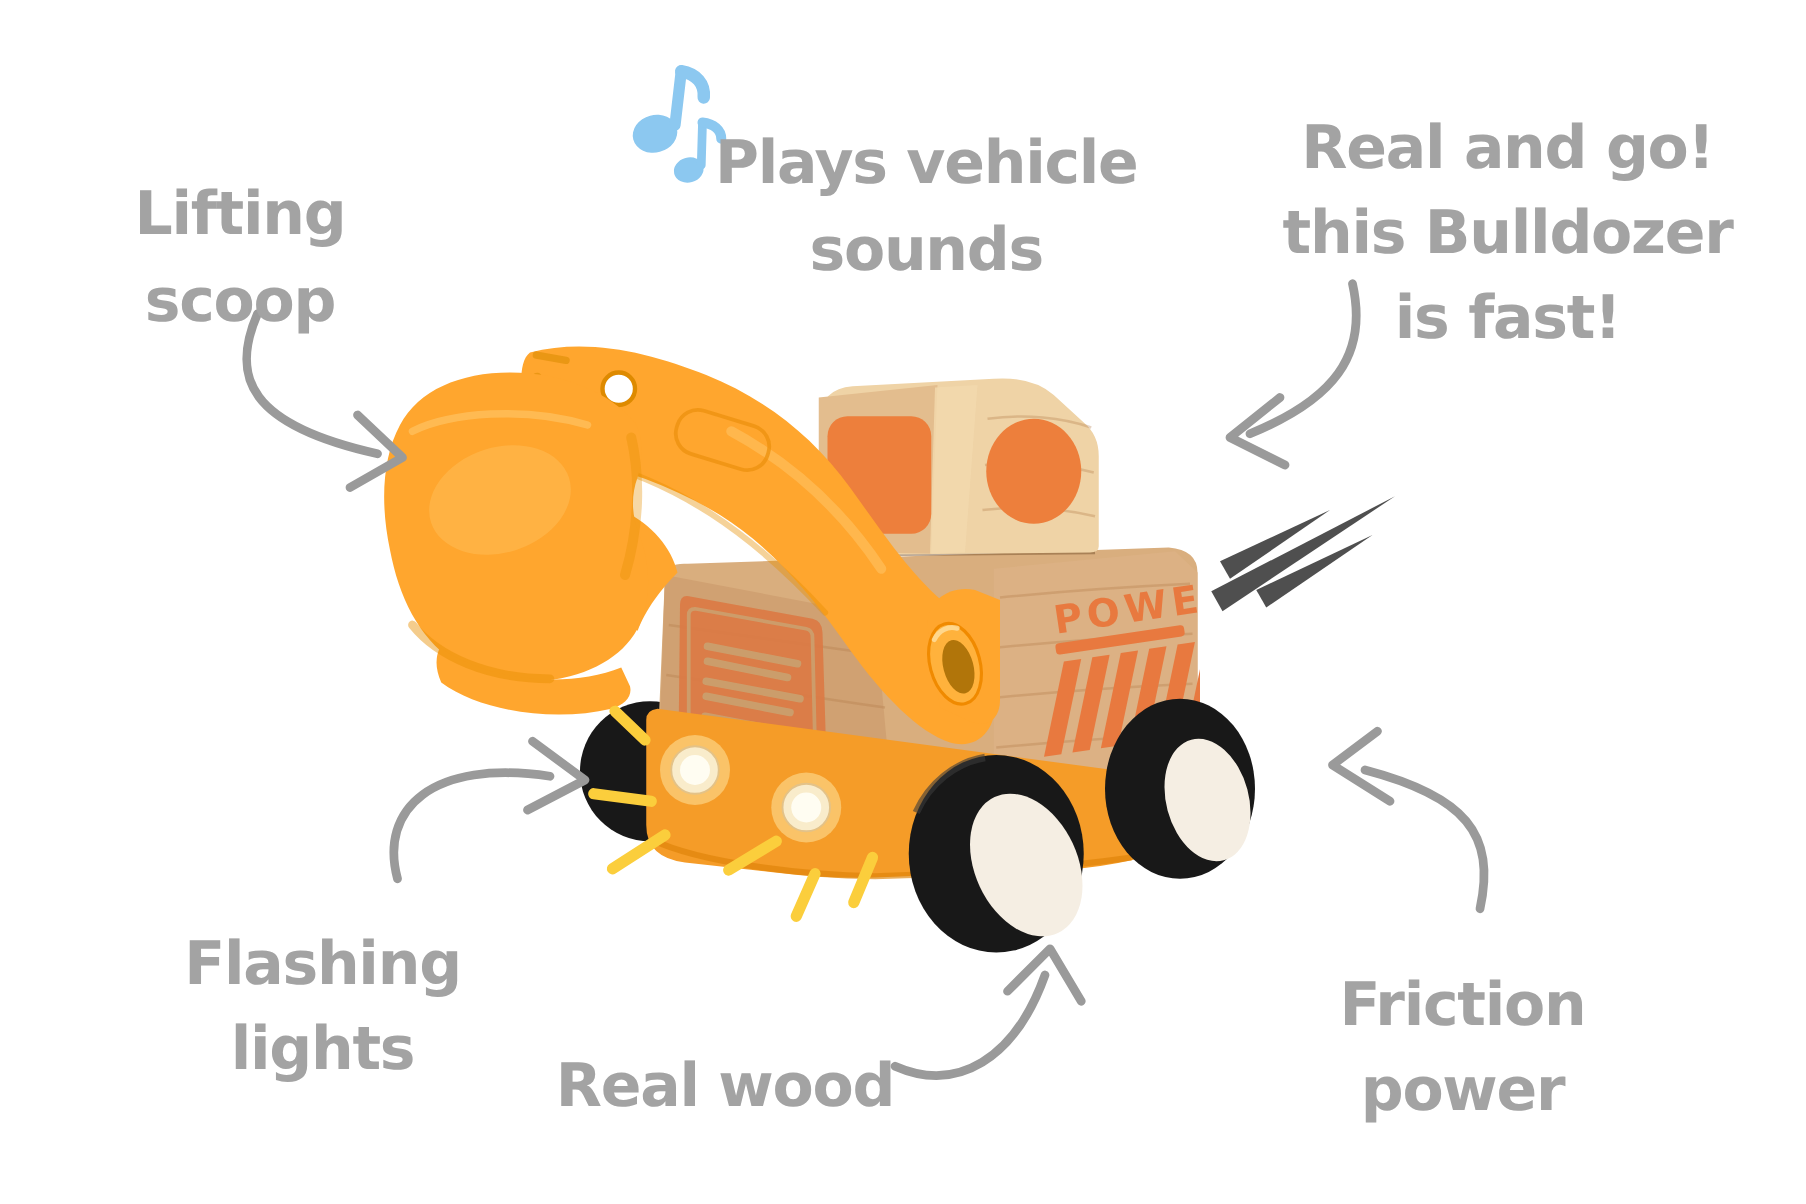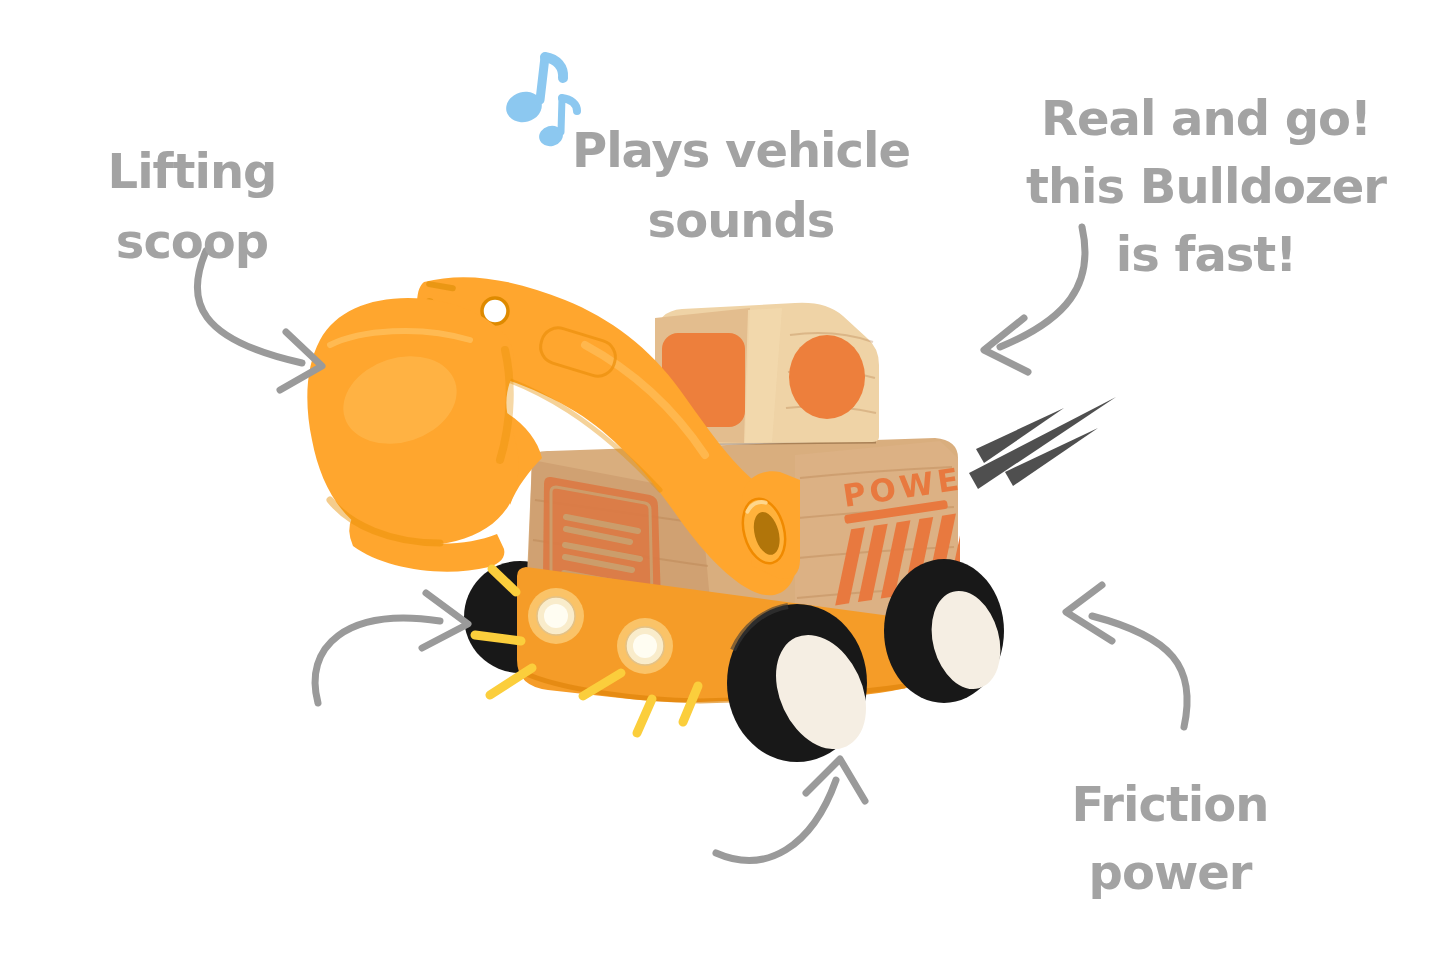--- a/index.html
+++ b/index.html
@@ -210,21 +210,23 @@
         <path d="M 47,7 C 59,9 66,17 65,28" fill="none" stroke-width="10" stroke-linecap="round"></path>
         <ellipse cx="53" cy="86" rx="12" ry="10" stroke="none" transform="rotate(-15 53 86)"></ellipse>
         <path d="M 63,82 L 64,48" fill="none" stroke-width="7" stroke-linecap="round"></path>
         <path d="M 64,48 C 73,49 79,54 79,61" fill="none" stroke-width="8" stroke-linecap="round"></path>
       </g>
     </svg>
   </div>
 
   <div class="callout" style="left:32px;  top:136px; width:320px;">Lifting scoop</div>
 
-  <div class="callout" style="left:551px; top:95px;  width:380px;margin-top:20px;">Plays vehicle sounds</div>
+  <div class="callout" style="left:551px; top:95px;  width:380px;">Plays vehicle sounds</div>
 
   <div class="callout tight" style="left:1026px;top:84px; width:360px;">Real and go! this Bulldozer is fast!</div>
 
-
+  <div class="callout tight" style="left:118px; top:737px; width:280px;">Flashing lights</div>
+
+  <div class="callout" style="left:420px; top:834px; width:320px;">Real wood</div>
 
   <div class="callout tight" style="left:1030px;top:770px; width:280px;">Friction power</div>
 
 </div>
 
 </body></html>

